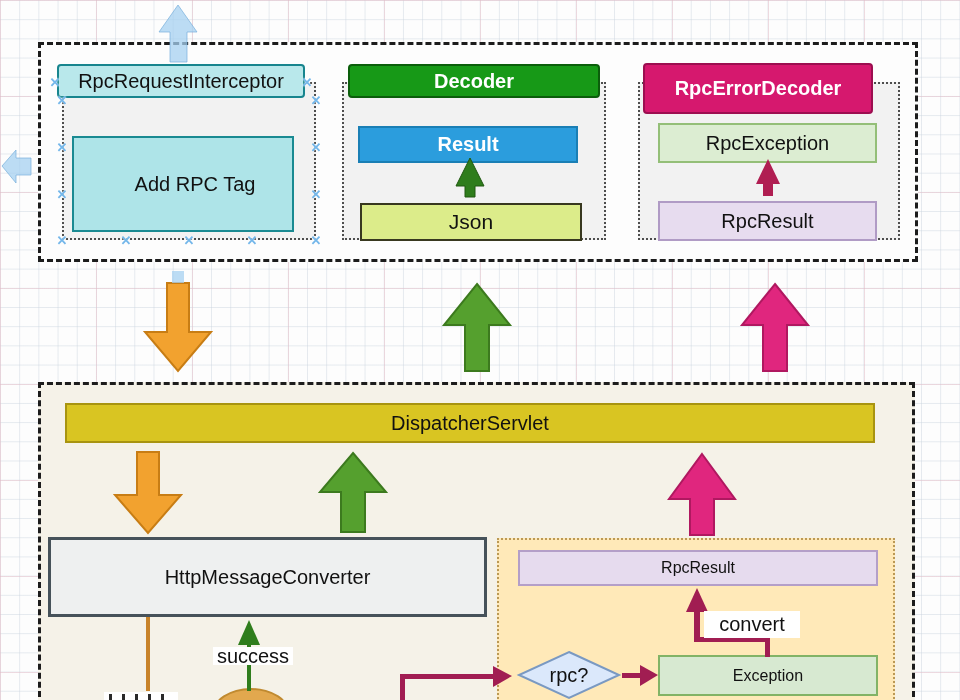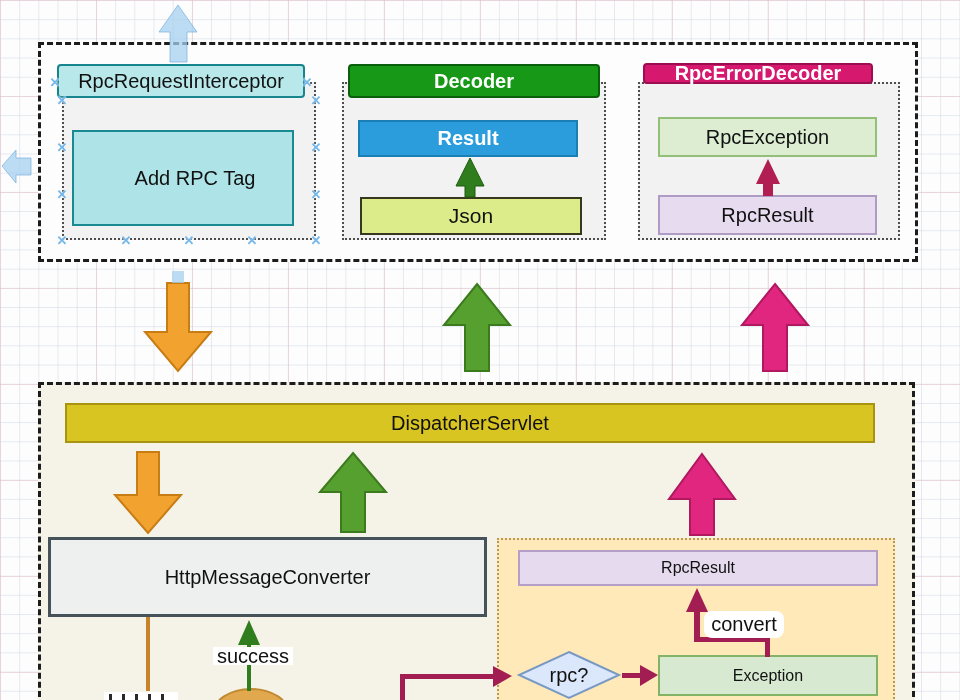--- a/index.html
+++ b/index.html
@@ -23,39 +23,39 @@
 
   
   .grp{background:#f2f2f2;border:2px dotted #4d4d4d;z-index:2;}
   .grp1{left:62px;top:82px;width:254px;height:158px;}
   .grp2{left:342px;top:82px;width:264px;height:158px;}
   .grp3{left:638px;top:82px;width:262px;height:158px;}
 
   .hdr{z-index:3;font-weight:bold;font-size:20px;border-radius:4px;}
   .hdr-interceptor{left:57px;top:64px;width:248px;height:34px;background:#b9e8eb;border:2px solid #17858e;color:#111;font-weight:400;}
   .hdr-decoder{left:348px;top:64px;width:252px;height:34px;background:#179917;border:2px solid #0b5e0b;color:#fff;}
-  .hdr-error{left:643px;top:63px;width:230px;height:21px;background:#d6186e;border:2px solid #9c0e50;color:#fff;}
+  .hdr-error{left:643px;top:63px;width:230px;height:51px;background:#d6186e;border:2px solid #9c0e50;color:#fff;}
 
-  .box{z-index:3;font-size:20px;}
+  .box{z-index:3;font-size:20px;margin-top:6px;}
   .box-addrpc{left:72px;top:130px;width:222px;height:96px;background:#aee4e8;border:2px solid #1a8a92;line-height:1.5;padding-left:24px;}
   .box-result{left:358px;top:120px;width:220px;height:37px;background:#2b9ddd;border:2px solid #1a7fb5;color:#fff;font-weight:bold;}
   .box-json{left:360px;top:197px;width:222px;height:38px;background:#dcec8a;border:2px solid #38381f;font-size:21px;}
   .box-rpcexception{left:658px;top:117px;width:219px;height:40px;background:#dcedd2;border:2px solid #94bf78;}
   .box-rpcresult-top{left:658px;top:195px;width:219px;height:40px;background:#e7dcef;border:2px solid #b09bc5;}
 
   .bar-dispatcher{left:65px;top:403px;width:810px;height:40px;background:#d9c522;border:2px solid #a89410;font-size:20px;z-index:3;}
   .box-httpconv{left:48px;top:537px;width:439px;height:80px;background:#eef0f0;border:3px solid #46525a;font-size:20px;z-index:3;}
 
   .inner-yellow{left:497px;top:538px;width:398px;height:168px;background:#ffe9b8;border:2px dotted #bb9955;z-index:2;}
   .box-rpcresult-bottom{left:518px;top:550px;width:360px;height:36px;background:#e6dbee;border:2px solid #b49fc8;z-index:3;}
   .box-exception{left:658px;top:655px;width:220px;height:41px;background:#d7e9d1;border:2px solid #82b366;z-index:3;}
 
   .lbl-float{background:#ffffff;font-size:20px;z-index:6;}
   .lbl-success{left:213px;top:647px;width:80px;height:18px;}
-  .lbl-convert{left:704px;top:611px;width:80px;height:27px;border-radius:8px;}
+  .lbl-convert{left:704px;top:611px;width:96px;height:27px;}
   .lbl-diamond{left:529px;top:663px;width:80px;height:24px;background:transparent;z-index:6;font-size:20px;}
 
   .line-orange{left:146px;top:617px;width:4px;height:74px;background:#c8832a;z-index:3;}
   .ellipse-client{left:212px;top:688px;width:78px;height:52px;border-radius:50%;background:#e2a84e;border:2px solid #c08a30;z-index:3;}
   .clipped-label{left:104px;top:692px;width:74px;height:8px;background:#fff;z-index:4;padding:2px 5px 0 5px;}
   .clipped-label .marks{width:100%;height:6px;background:repeating-linear-gradient(90deg,#2a2a2a 0 3px,transparent 3px 13px);}
 
   .svg-overlay{left:0;top:0;width:960px;height:700px;z-index:5;pointer-events:none;}
   .svg-overlay *{pointer-events:auto;}
 

